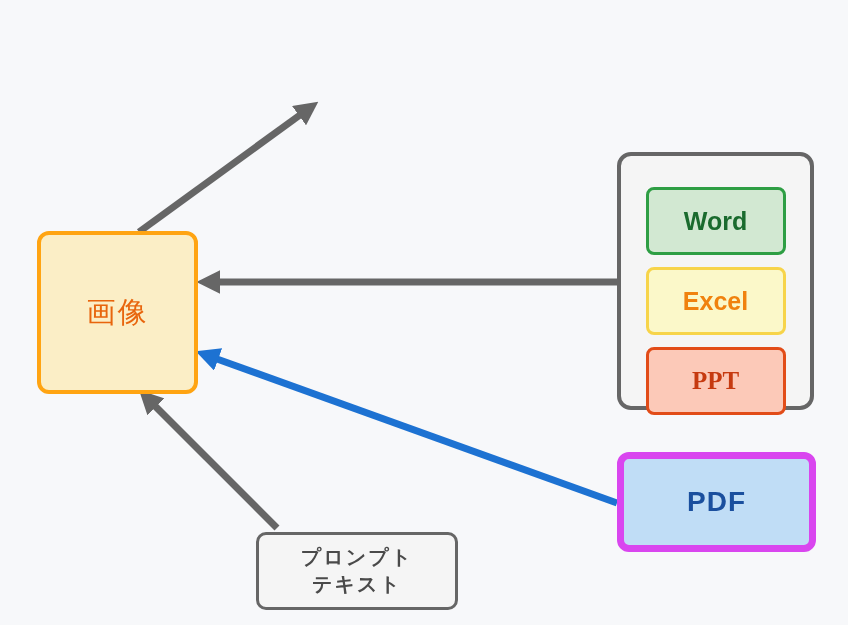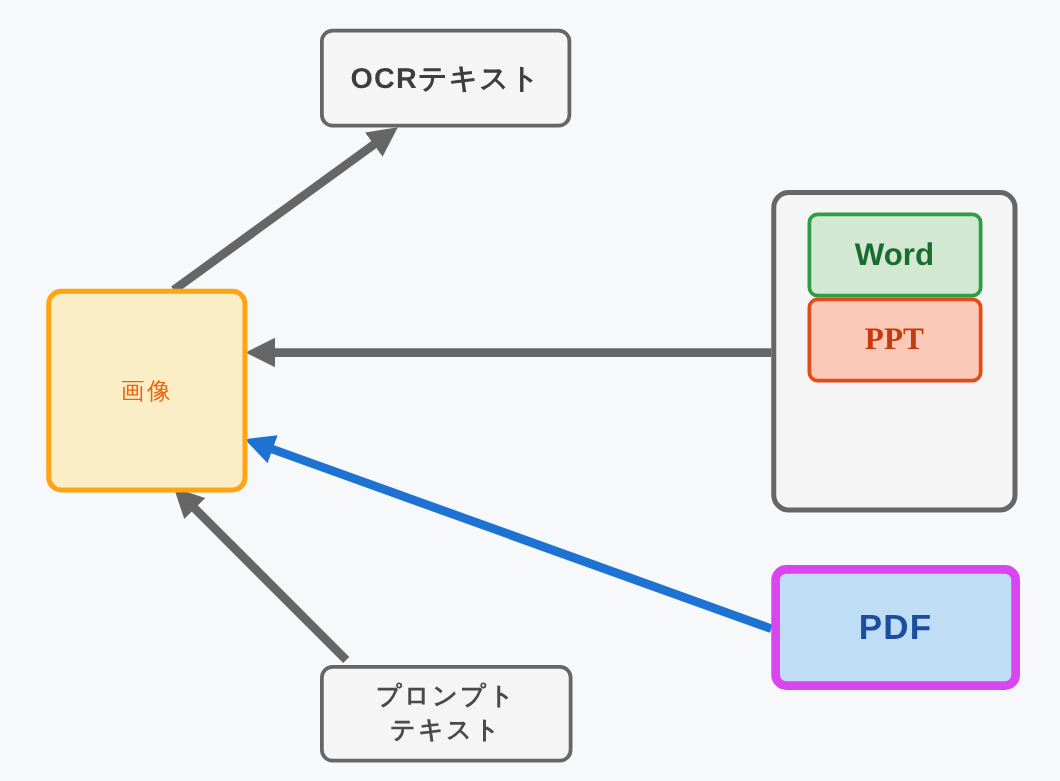--- a/index.html
+++ b/index.html
@@ -43,32 +43,33 @@
     font-weight: bold;
     letter-spacing: 1px;
   }
   .node-image {
     left: 37px; top: 231px;
     width: 161px; height: 163px;
     background: #FBEEC6;
     border: 4px solid #FFA412;
     border-radius: 12px;
     color: #E8650D;
-    font-size: 19px;
+    font-size: 29px;
     letter-spacing: 2px;
   }
   .office-group {
     left: 617px; top: 152px;
     width: 197px; height: 258px;
     background: #F5F5F5;
     border: 4px solid #666666;
     border-radius: 14px;
     flex-direction: column;
     justify-content: flex-start;
-    padding: 14px 0 8px 0;
+    padding: 31px 0 8px 0;
+    gap: 12px;
   }
   .chip {
     box-sizing: border-box;
     width: 140px;
     height: 68px;
     flex: 0 0 68px;
     display: flex;
     align-items: center;
     justify-content: center;
     border-radius: 8px;
@@ -113,31 +114,31 @@
       <marker id="head-blue" viewBox="0 0 10 10" refX="0.5" refY="5" markerWidth="3.4" markerHeight="3.4" orient="auto">
         <path d="M0,0 L10,5 L0,10 Z" fill="#1D72D2"></path>
       </marker>
     </defs>
     <line x1="139" y1="232" x2="300" y2="115" stroke="#666666" stroke-width="7" marker-end="url(#head-gray)"></line>
     <line x1="617" y1="282" x2="219" y2="282" stroke="#666666" stroke-width="7" marker-end="url(#head-gray)"></line>
     <line x1="617" y1="503" x2="217" y2="359" stroke="#1D72D2" stroke-width="7" marker-end="url(#head-blue)"></line>
     <line x1="277" y1="528" x2="155" y2="406" stroke="#666666" stroke-width="7" marker-end="url(#head-gray)"></line>
   </svg>
 
-  <div class="node gray-node node-ocr">
-    <span>OCRテキスト</span>
-  </div>
 
   <div class="node node-image">
     <span>画像</span>
   </div>
 
   <div class="node office-group">
     <div class="chip chip-word">
       <span>Word</span>
+    </div>
+    <div class="chip chip-excel">
+      <span>Excel</span>
     </div>
     <div class="chip chip-ppt">
       <span>PPT</span>
     </div>
   </div>
 
   <div class="node node-pdf">
     <span>PDF</span>
   </div>
 

